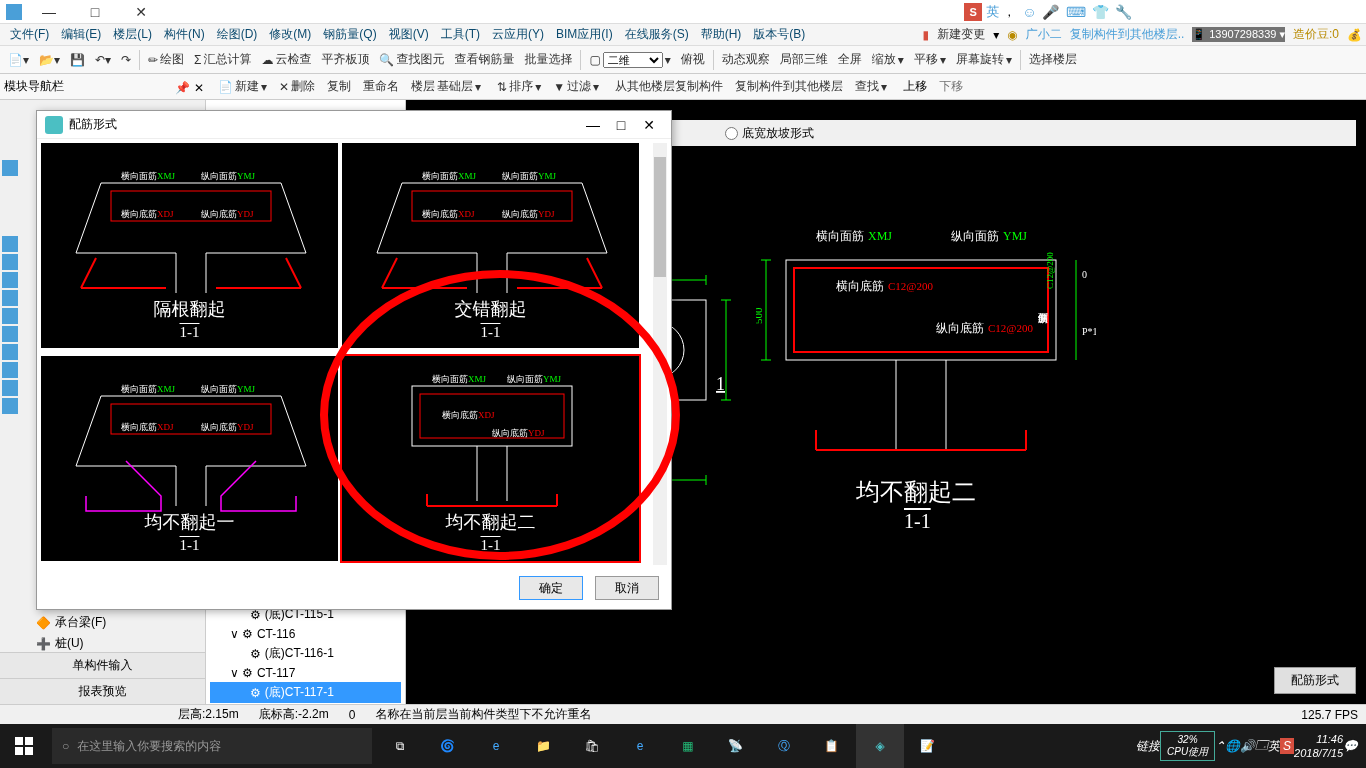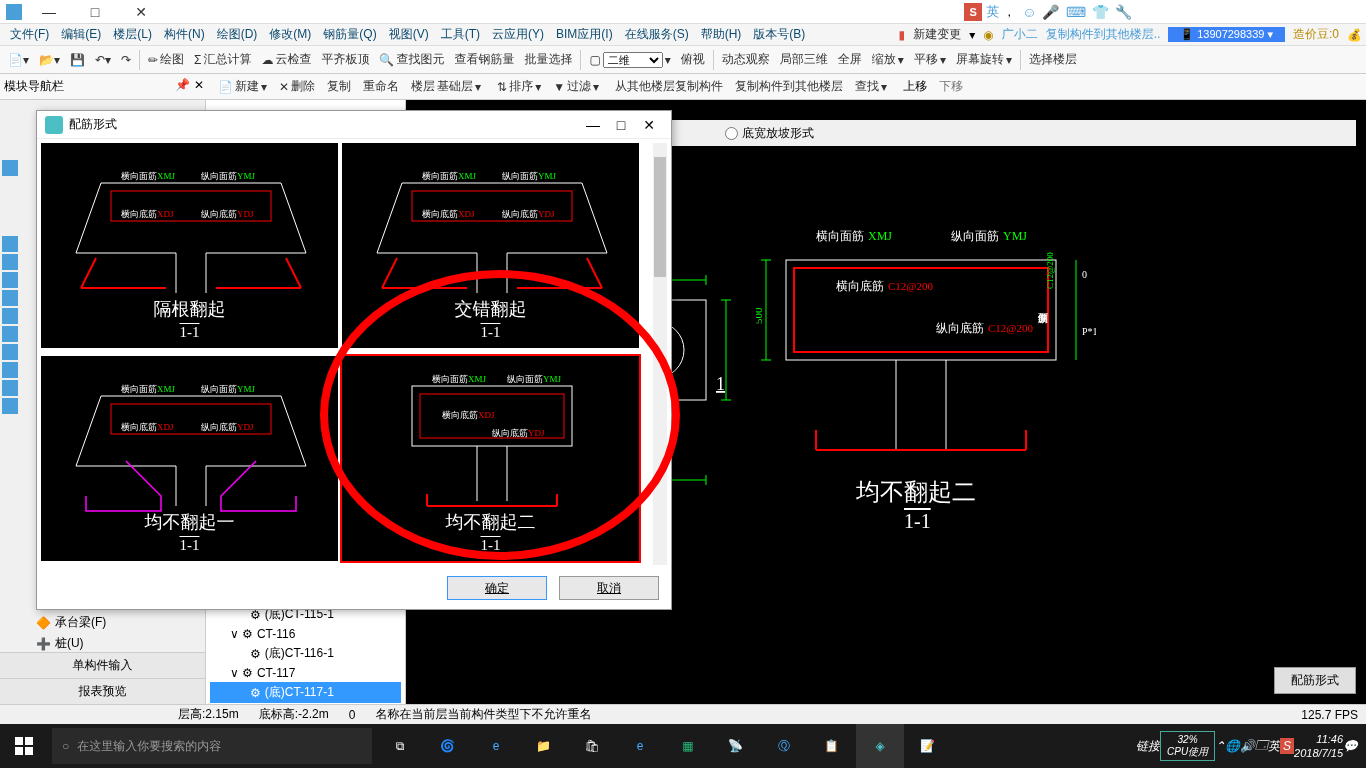--- a/index.html
+++ b/index.html
@@ -14,21 +14,21 @@
 .input-float .s-icon { width: 18px; height: 18px; background: #d64f3f; color: white; display: flex; align-items: center; justify-content: center; font-weight: bold; font-size: 11px; }
 .input-float .ch { color: #4a9fd8; font-size: 13px; }
 .input-float .icons span { color: #4a9fd8; margin: 0 3px; font-size: 14px; }
 
 .menu-bar { height: 22px; background: #f5f5f5; display: flex; align-items: center; padding: 0 4px; border-bottom: 1px solid #ddd; }
 .menu-bar .mi { padding: 0 6px; color: #0c4a6e; font-size: 12px; }
 .menu-bar .right { margin-left: auto; display: flex; align-items: center; gap: 8px; }
 .menu-bar .right .new-change { color: #333; }
 .menu-bar .right .user { color: #4a9fd8; }
 .menu-bar .right .help-link { color: #4a9fd8; }
-.menu-bar .right .phone { background: #3b82f6; color: white; padding: 1px 12px; font-size: 11px; }
+.menu-bar .right .phone { background: #737373; color: white; padding: 1px 0; font-size: 11px; }
 .menu-bar .right .coin { color: #b88a00; }
 
 .toolbar { height: 28px; background: #f8f8f8; display: flex; align-items: center; padding: 0 4px; border-bottom: 1px solid #ccc; gap: 2px; }
 .toolbar .tb-btn { display: flex; align-items: center; gap: 2px; padding: 2px 4px; font-size: 12px; color: #333; }
 .toolbar .sep { width: 1px; height: 20px; background: #ccc; margin: 0 2px; }
 
 .toolbar2 { height: 26px; background: #f8f8f8; display: flex; align-items: center; padding: 0 4px; border-bottom: 1px solid #ccc; gap: 4px; }
 .toolbar2 .tb-btn { display: flex; align-items: center; gap: 2px; padding: 2px 4px; font-size: 12px; color: #333; }
 
 .main-area { display: flex; height: calc(100% - 24px - 22px - 28px - 26px - 20px - 44px); }
@@ -54,21 +54,21 @@
 .dialog { position: absolute; top: 110px; left: 36px; width: 636px; height: 500px; background: #fff; border: 1px solid #999; box-shadow: 2px 2px 8px rgba(0,0,0,0.3); z-index: 100; }
 .dialog .d-title { height: 28px; background: #fff; display: flex; align-items: center; padding: 0 8px; border-bottom: 1px solid #eee; }
 .dialog .d-title .d-icon { width: 18px; height: 18px; background: #4bbfc3; border-radius: 3px; margin-right: 6px; }
 .dialog .d-title .d-text { flex: 1; font-size: 12px; }
 .dialog .d-title .d-btn { width: 28px; text-align: center; font-size: 14px; }
 .dialog .d-body { height: 430px; background: #fff; padding: 4px; display: flex; flex-wrap: wrap; gap: 4px; position: relative; }
 .dialog .d-cell { width: 297px; height: 205px; background: #000; position: relative; }
 .dialog .d-cell .label { position: absolute; bottom: 6px; left: 0; right: 0; text-align: center; color: #fff; font-family: SimSun; font-size: 18px; }
 .dialog .d-cell .sub { color: #fff; font-family: SimSun; font-size: 15px; }
 .dialog .d-footer { height: 38px; display: flex; align-items: center; justify-content: flex-end; padding: 0 12px; gap: 12px; }
-.dialog .d-footer button { width: 100px; height: 24px; background: #e8e8e8; border: 1px solid #999; font-size: 12px; text-decoration: underline; }
+.dialog .d-footer button { width: 64px; height: 24px; background: #e8e8e8; border: 1px solid #999; font-size: 12px; }
 .dialog .d-footer button.primary { border: 1px solid #3399ff; }
 .dialog .scroll { position: absolute; right: 4px; top: 4px; bottom: 4px; width: 14px; background: #f0f0f0; }
 .dialog .scroll .thumb { position: absolute; left: 1px; right: 1px; top: 14px; height: 120px; background: #c0c0c0; }
 
 .red-circle { position: absolute; top: 270px; left: 320px; width: 360px; height: 290px; border: 8px solid red; border-radius: 50%; z-index: 200; pointer-events: none; }
 
 .status-bar { height: 20px; background: #f0f0f0; border-top: 1px solid #ccc; display: flex; align-items: center; padding: 0 8px; font-size: 12px; gap: 20px; }
 .status-bar .right { margin-left: auto; }
 
 .taskbar { height: 44px; background: #1a1a1a; display: flex; align-items: center; color: #fff; font-size: 12px; }
@@ -166,21 +166,21 @@
   <span class="tb-btn"><span>缩放</span> ▾</span>
   <span class="tb-btn"><span>平移</span> ▾</span>
   <span class="tb-btn"><span>屏幕旋转</span> ▾</span>
   <span class="sep"></span>
   <span class="tb-btn">
       <span>选择楼层</span>
     </span>
 </div>
 
 <div class="toolbar2">
-  <div style="width:206px;display:flex;align-items:flex-start">
+  <div style="width:206px;display:flex;align-items:flex-end">
     <span>模块导航栏</span>
     <span style="margin-left:auto;margin-right:6px">📌 ✕</span>
   </div>
   <span class="tb-btn">📄 <span>新建</span> ▾</span>
   <span class="tb-btn">✕ <span>删除</span></span>
   <span class="tb-btn">
       <span>复制</span>
     </span>
   <span class="tb-btn">
       <span>重命名</span>

